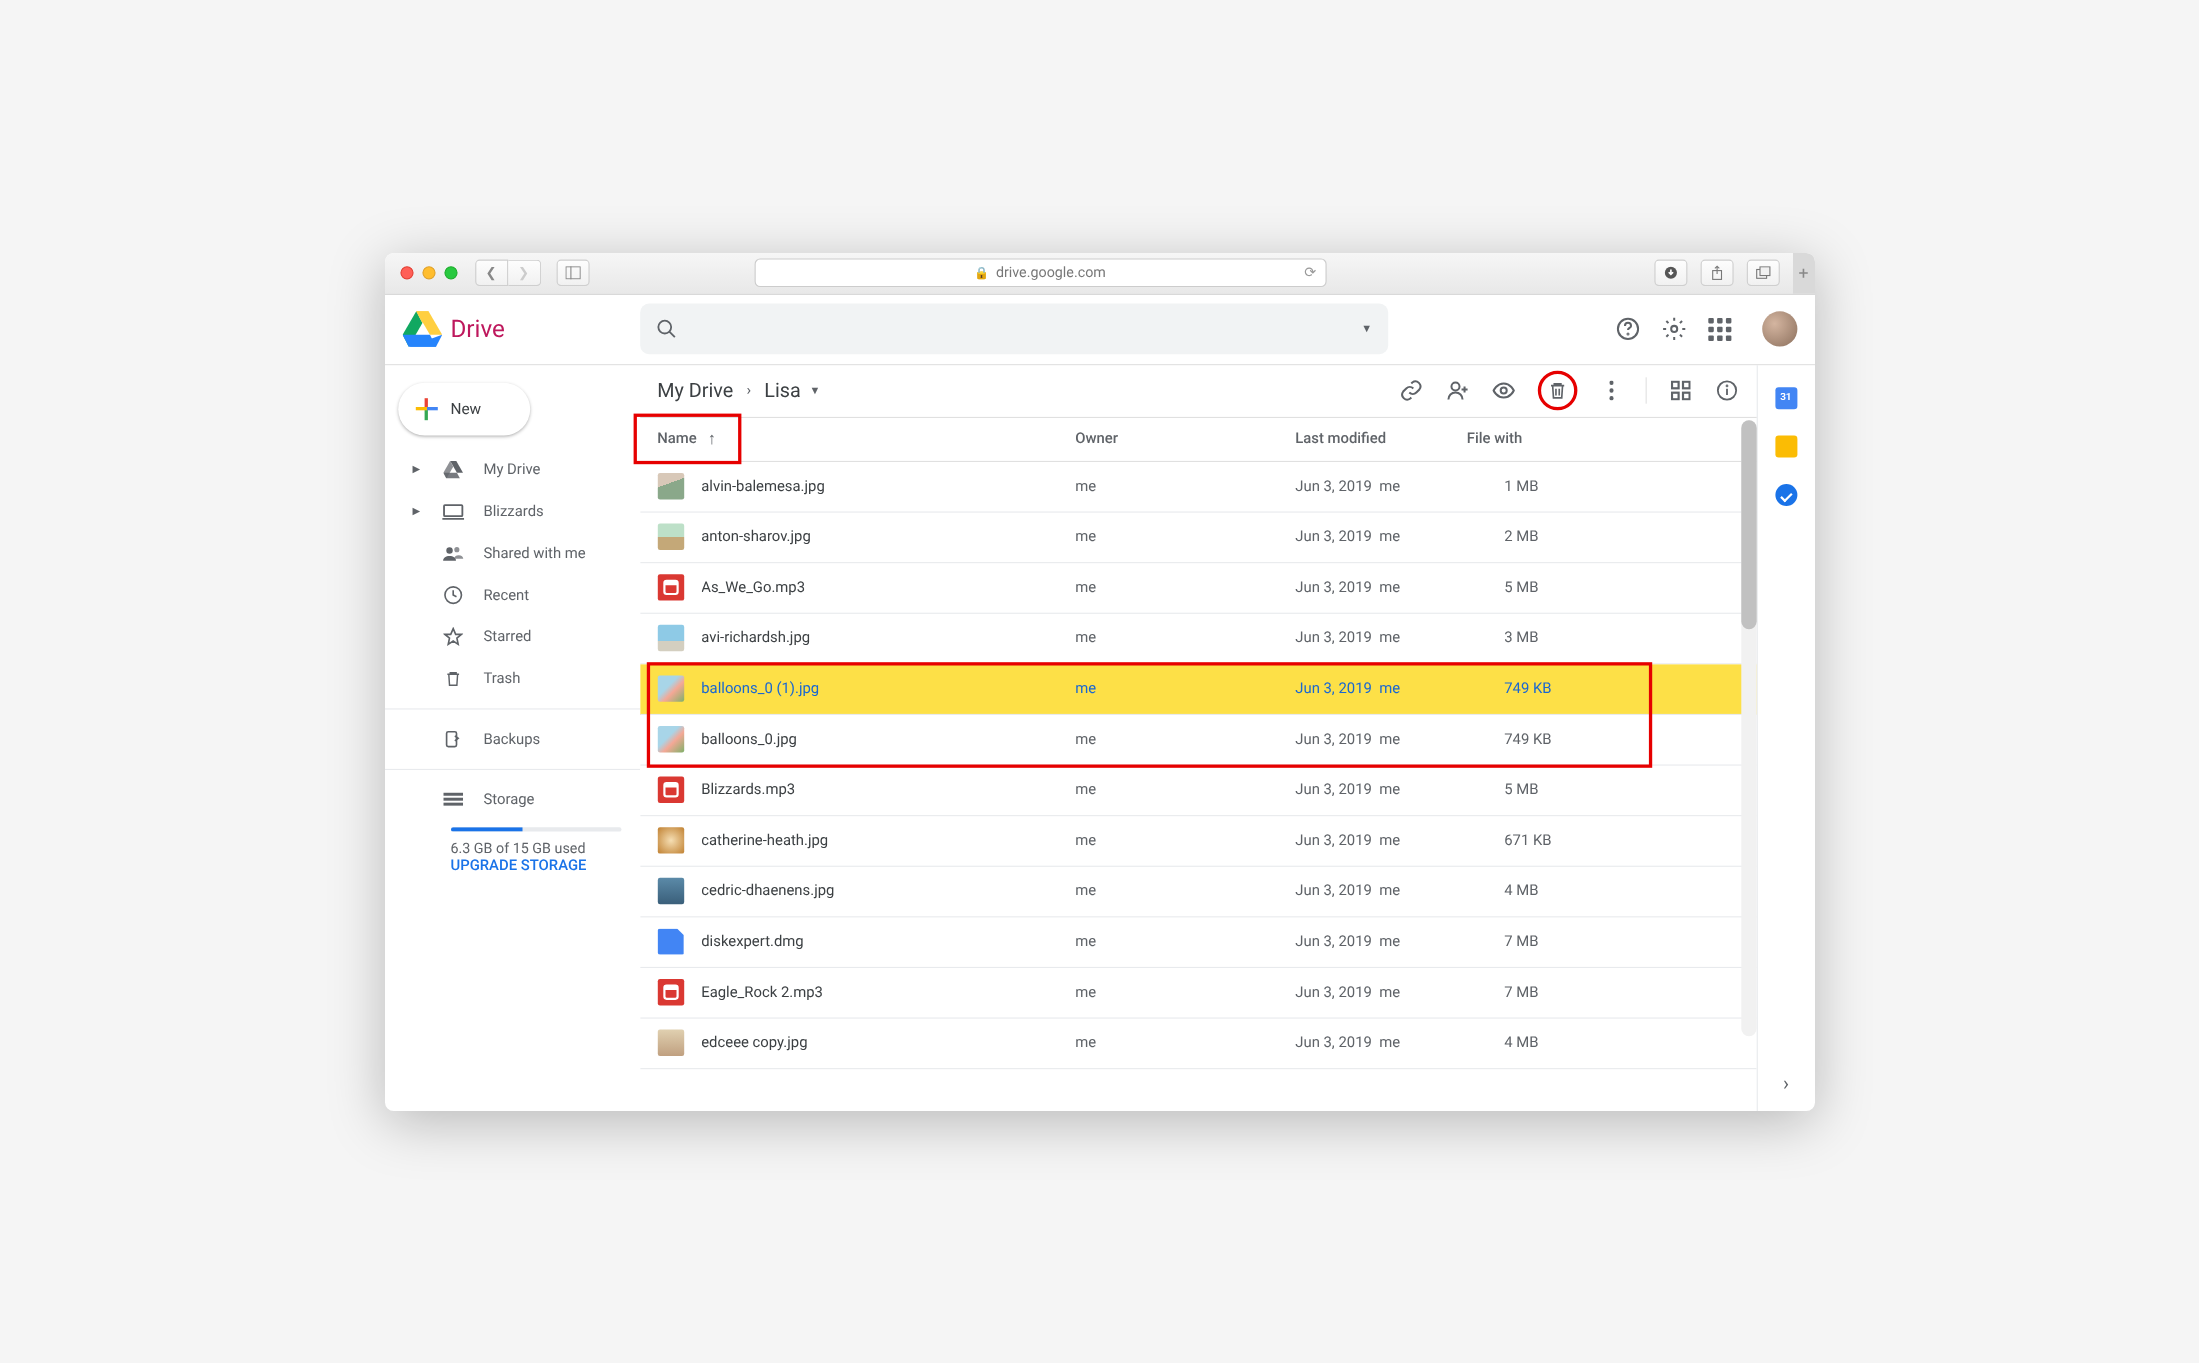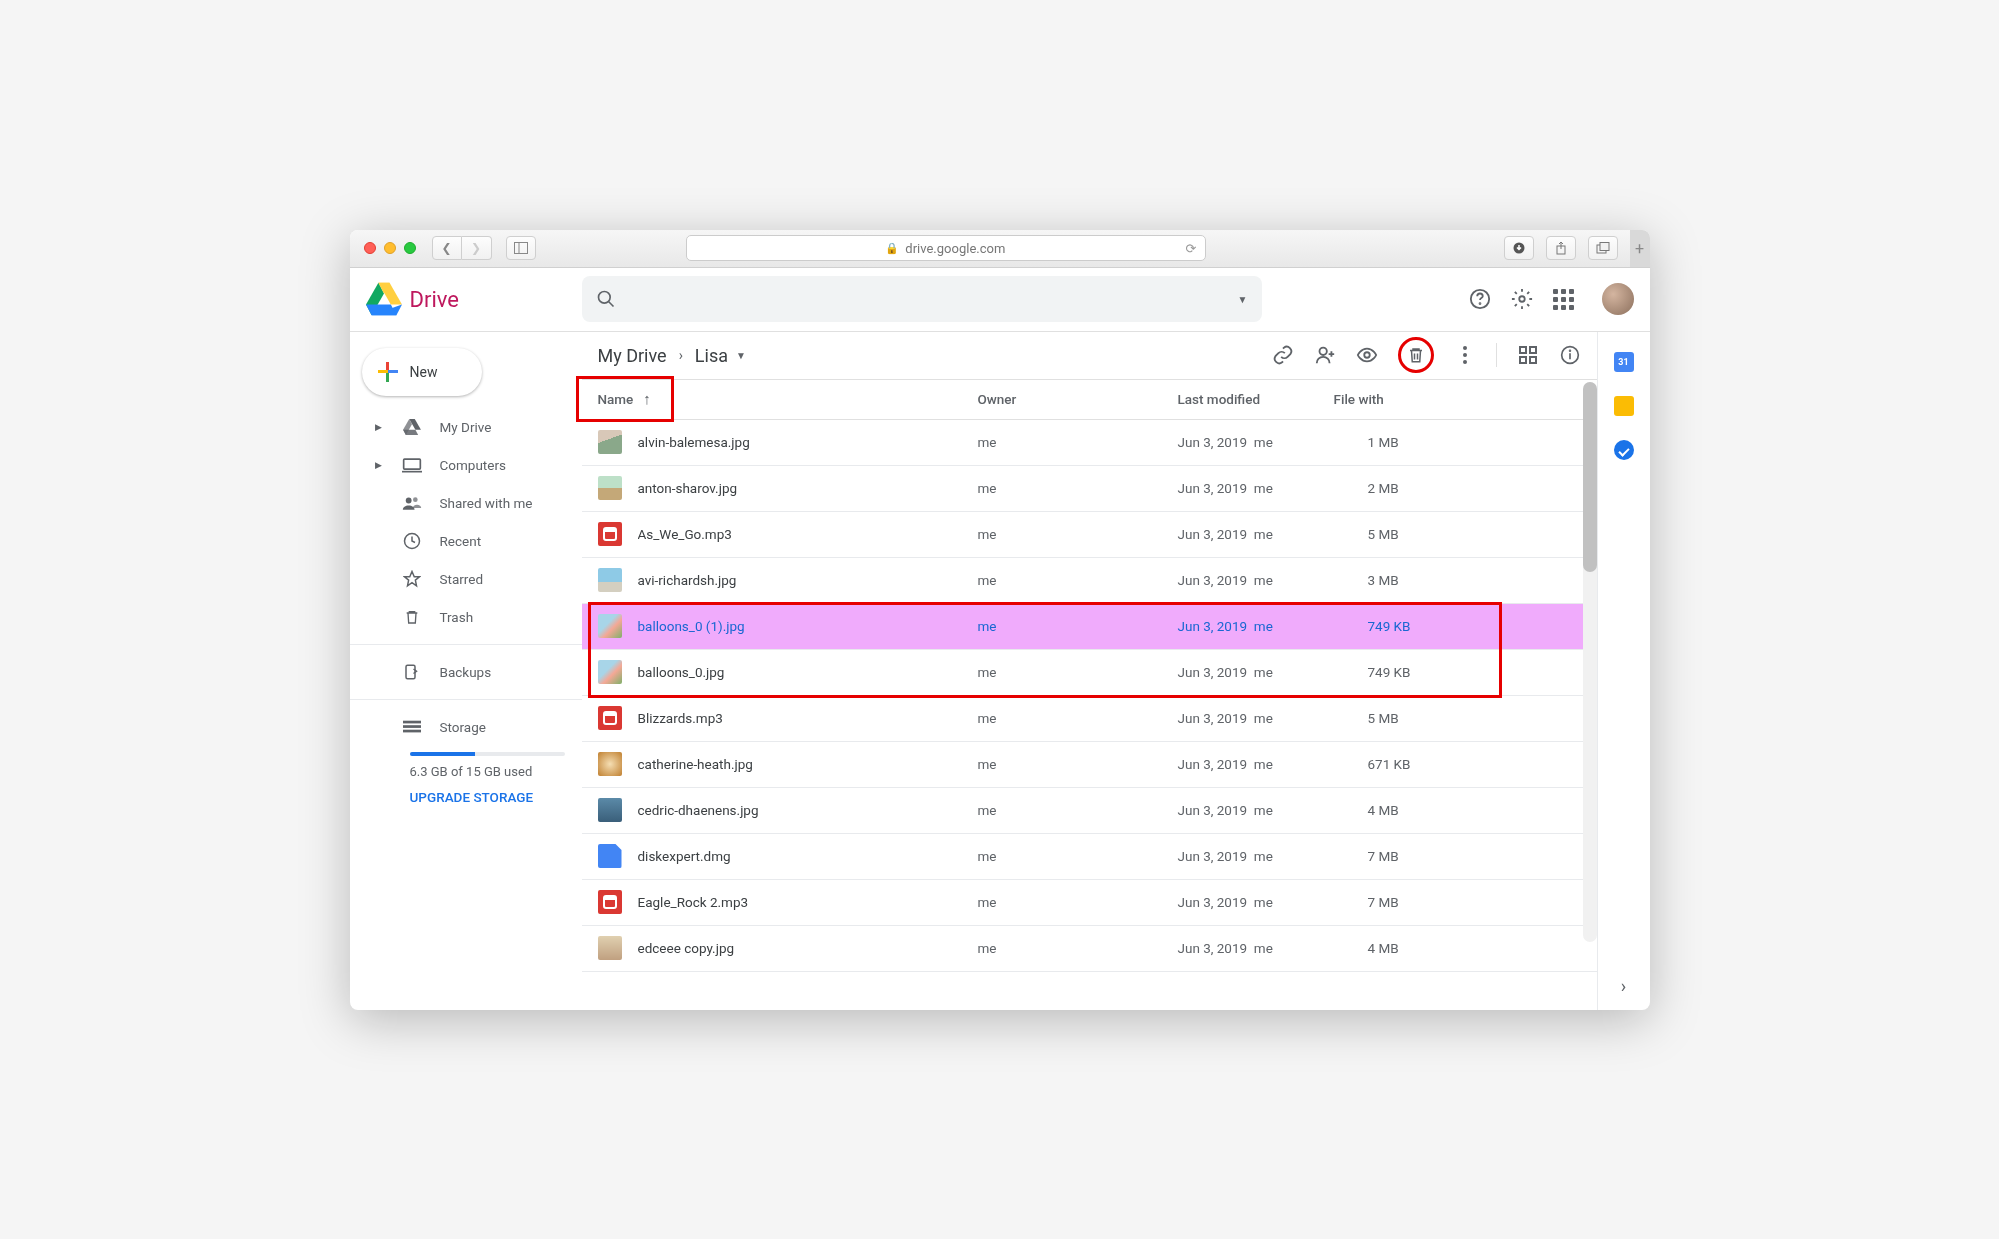--- a/index.html
+++ b/index.html
@@ -102,21 +102,21 @@
   .col-headers .arrow { font-size:15px; }
   .name-highlight { position:absolute; left:-6px; top:-4px; width:98px; height:46px; border:3px solid #e60000; pointer-events:none; }
 
   .file-list { flex:1; overflow-y:auto; position:relative; }
   .file-row { height:46px; border-bottom:1px solid #e8eaed; display:flex; align-items:center; padding:0 16px; color:#5f6368; font-size:13.5px; cursor:pointer; }
   .file-row .thumb { width:24px; height:24px; margin-right:16px; border-radius:2px; flex-shrink:0; }
   .file-row .fname { width:340px; color:#3c4043; white-space:nowrap; overflow:hidden; text-overflow:ellipsis; }
   .file-row .fowner { width:200px; }
   .file-row .fmod { width:190px; }
   .file-row .fsize { flex:1; }
-  .file-row.selected { background:#f0abfc; }
+  .file-row.selected { background:#fde047; }
   .file-row.selected .fname, .file-row.selected .fowner, .file-row.selected .fmod, .file-row.selected .fsize { color:#1967d2; }
   .thumb.img1{background:linear-gradient(160deg,#d8c8b8 40%,#8aa88a 40%);}
   .thumb.img2{background:linear-gradient(#bde0c8 50%,#c4a878 50%);}
   .thumb.img3{background:linear-gradient(#8ecae6 60%,#d4cfc0 60%);}
   .thumb.img4{background:linear-gradient(135deg,#a8d5e8 40%,#f4a896 60%,#7fb069);}
   .thumb.img5{background:linear-gradient(135deg,#a8d5e8 40%,#f4a896 60%,#7fb069);}
   .thumb.img6{background:radial-gradient(circle,#f5deb3,#c08030);}
   .thumb.img7{background:linear-gradient(#5b8aa8,#3a5f7a);}
   .thumb.img8{background:linear-gradient(#e0d0b0,#c0a080);}
   .thumb.audio{background:#da3832; position:relative;}
@@ -258,21 +258,21 @@
         <span>My Drive</span>
       </div>
       <div class="nav-item">
         <span class="exp">▶</span>
         <span class="nico">
             <svg width="20" height="16" viewBox="0 0 24 18" fill="none" stroke="#5f6368" stroke-width="2">
               <rect x="2" y="2" width="20" height="12" rx="1"></rect>
               <line x1="0" y1="17" x2="24" y2="17"></line>
             </svg>
           </span>
-        <span>Computers</span>
+        <span>Blizzards</span>
       </div>
       <div class="nav-item">
         <span class="exp"></span>
         <span class="nico">
             <svg width="20" height="16" viewBox="0 0 24 18" fill="#5f6368">
               <circle cx="8" cy="6" r="3.5"></circle>
               <circle cx="16" cy="5" r="2.8" opacity="0.7"></circle>
               <path d="M1 17c0-3 3-5 7-5s7 2 7 5z"></path>
               <path d="M13 15c0-2.5 2-4 5-4s5 1.5 5 4z" opacity="0.7"></path>
             </svg>
@@ -328,21 +328,21 @@
               <rect y="10" width="20" height="3"></rect>
             </svg>
           </span>
         <span>Storage</span>
       </div>
       <div class="storage-block">
         <div class="storage-bar">
             <div class="fill"></div>
           </div>
         <div>6.3 GB of 15 GB used</div>
-        <div class="upgrade" style="margin-top:10px;">UPGRADE STORAGE</div>
+        <div class="upgrade" style="">UPGRADE STORAGE</div>
       </div>
     </div>
 
     <div class="main">
       <div class="toolbar">
         <div class="breadcrumb">
           <span>My Drive</span>
           <span class="chev">›</span>
           <span>Lisa</span>
           <span class="drop2">▼</span>

